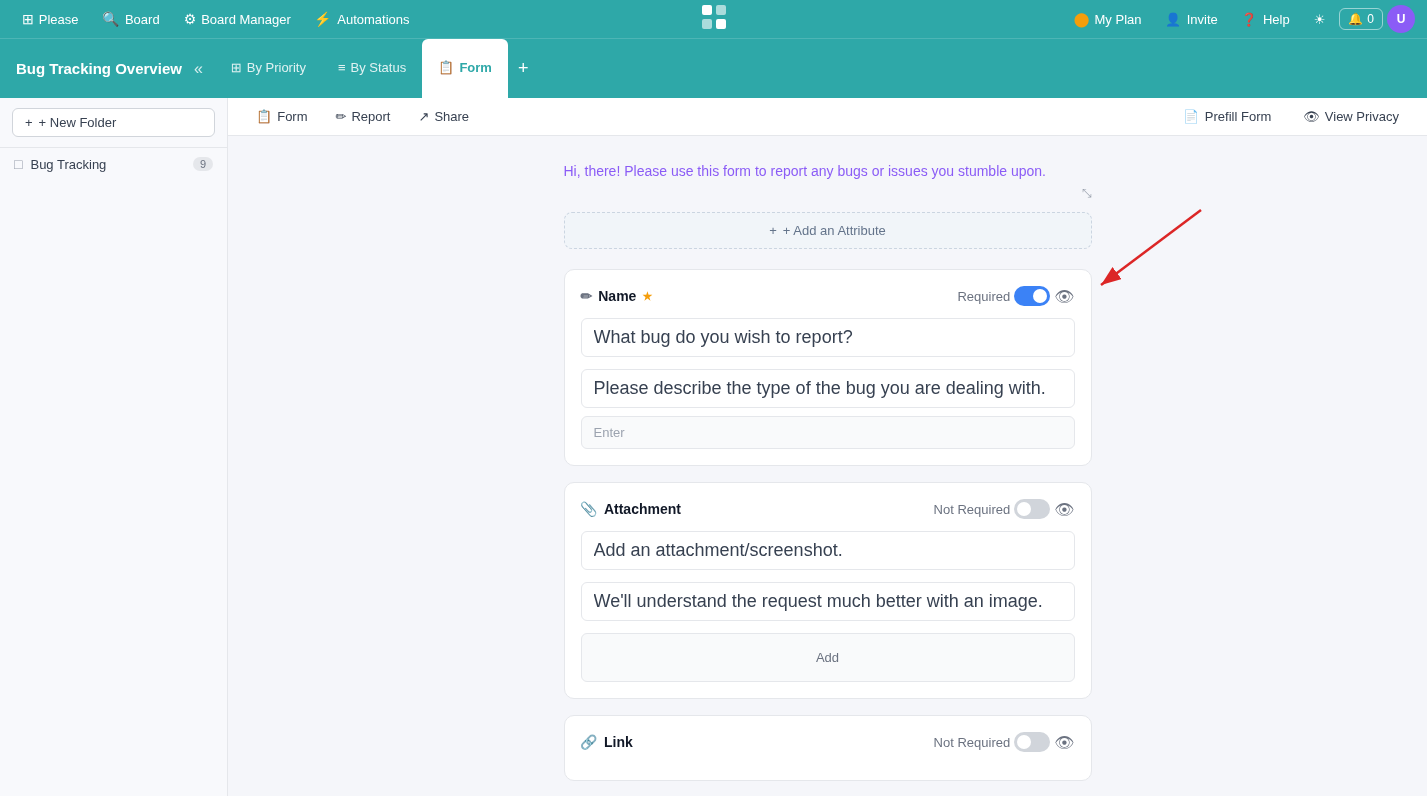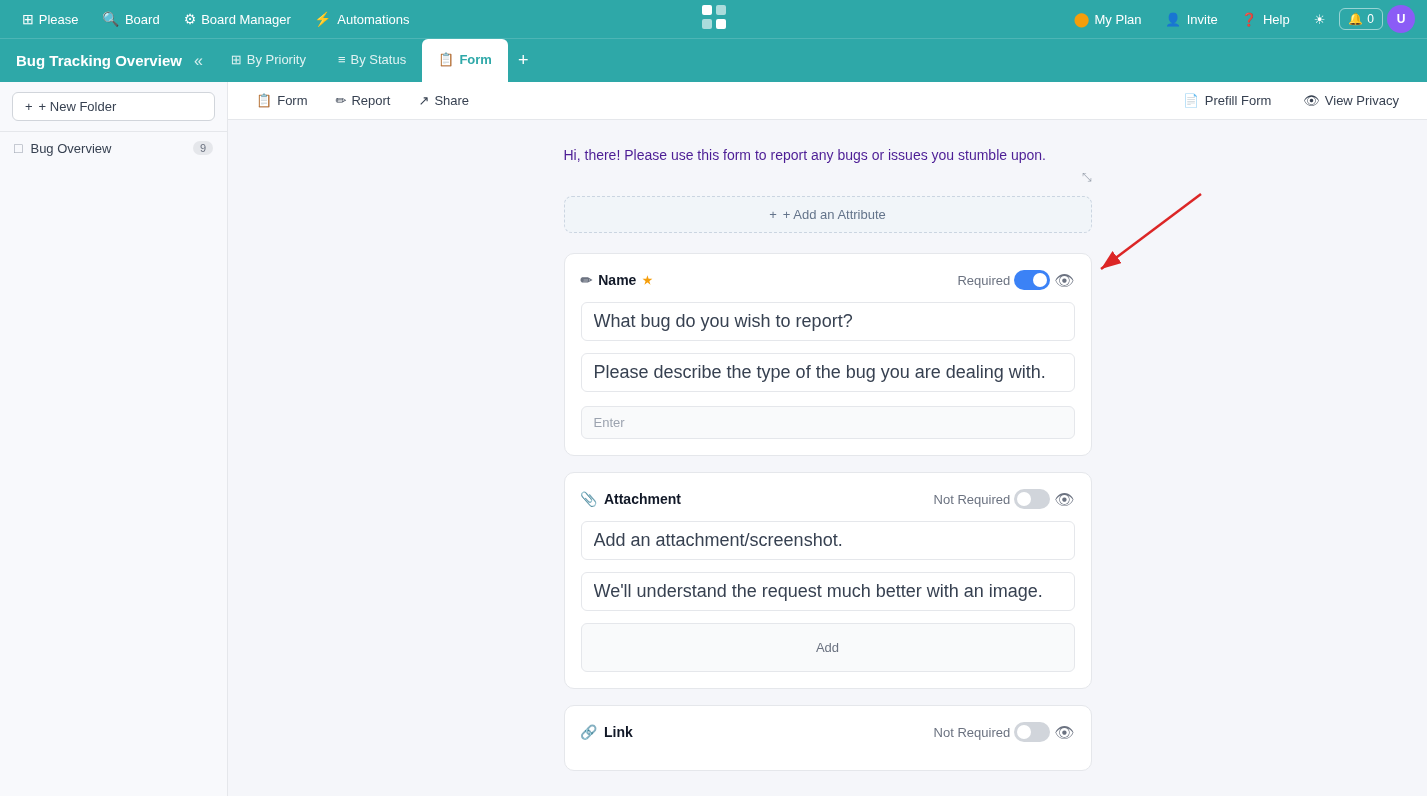--- a/index.html
+++ b/index.html
@@ -57,21 +57,21 @@
       padding: 3px 8px;
       color: white;
       font-size: 12px;
       display: flex; align-items: center; gap: 4px;
       cursor: pointer;
     }
 
     
     .second-nav {
       background: #2ea8a8;
-      height: 44px;
+      height: 60px;
       display: flex;
       align-items: center;
       padding: 0 0 0 8px;
       border-top: 1px solid rgba(255,255,255,0.15);
       position: relative;
     }
     .collapse-btn {
       color: white;
       cursor: pointer;
       padding: 4px;
@@ -216,21 +216,21 @@
       padding: 0 16px;
     }
     .form-title {
       font-size: 22px;
       font-weight: 700;
       color: #111827;
       margin-bottom: 12px;
     }
     .form-description {
       font-size: 14px;
-      color: #4c1d95;
+      color: #8b5cf6;
       line-height: 1.6;
       margin-bottom: 4px;
     }
     .resize-handle {
       text-align: right;
       color: #9ca3af;
       font-size: 12px;
       margin-bottom: 12px;
     }
 
@@ -423,21 +423,21 @@
 
   <aside class="sidebar">
     <div class="sidebar-toolbar">
       <button class="new-folder-btn">
         <span>+</span>
         <span>+ New Folder</span>
       </button>
     </div>
     <div class="sidebar-item">
       <span class="sidebar-item-icon">□</span>
-      <span>Bug Overview</span>
+      <span>Bug Tracking</span>
       <span class="sidebar-badge">9</span>
     </div>
   </aside>
 
   <div style="flex:1; display:flex; flex-direction:column; background:#f5f6fa;">
 
     <div class="sub-toolbar">
       <button class="sub-toolbar-btn">
         <span>📋</span>
         <span>Form</span>
@@ -491,21 +491,21 @@
               <span class="star-icon">★</span>
             </div>
             <div class="field-controls">
               <span class="required-label">Required</span>
               <div class="toggle on"></div>
               <span class="eye-icon">👁</span>
             </div>
           </div>
           <input class="field-input" type="text" value="What bug do you wish to report?" style="">
           <input class="field-input" type="text" style="margin-top: 6px;" value="Please describe the type of the bug you are dealing with.">
-          <div class="field-input-enter" style="margin-top:8px;">
+          <div class="field-input-enter" style="margin-top:2px;">
             <span>Enter</span>
           </div>
         </div>
 
         <div class="field-card">
           <div class="field-header">
             <div class="field-label">
               <span class="field-label-icon">📎</span>
               <span>Attachment</span>
             </div>

